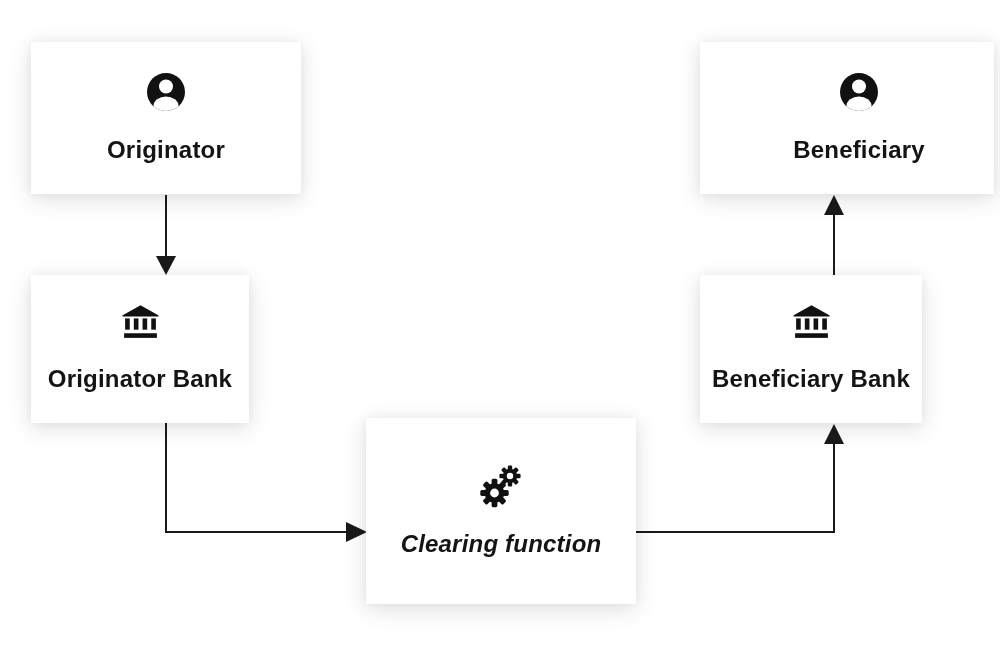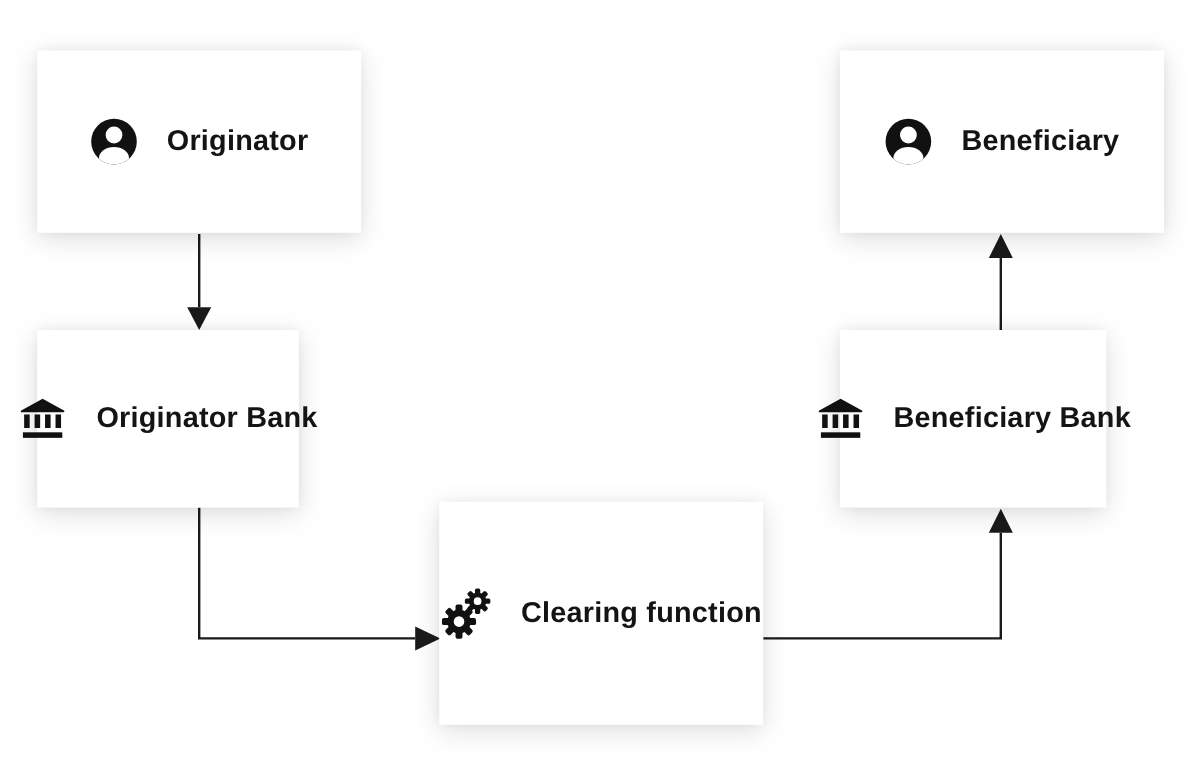--- a/index.html
+++ b/index.html
@@ -14,38 +14,38 @@
   .edges {
     position: absolute;
     inset: 0;
     z-index: 1;
   }
   .node {
     position: absolute;
     background: #ffffff;
     box-shadow: 0 5px 22px rgba(0,0,0,0.13), 0 0 8px rgba(0,0,0,0.05);
     display: flex;
-    flex-direction: row;
+    flex-direction: column;
     align-items: center;
     justify-content: center;
     gap: 24px;
     z-index: 2;
   }
   .node .icon { display: block; line-height: 0; }
   .node .icon svg { display: block; }
   .label {
     font-weight: 700;
     font-size: 24px;
     line-height: 1.2;
     color: #141414;
     text-align: center;
     letter-spacing: 0.2px;
     white-space: nowrap;
   }
-  .label .line { display: block; }
+  .label .line { display: block; font-style: italic; }
 </style>
 </head>
 <body>
 
 <div class="canvas">
 
   <svg class="edges" width="1000" height="648" viewBox="0 0 1000 648">
     <g stroke="#1a1a1a" stroke-width="2" fill="none">
       <path d="M166,195 L166,256"></path>
       <path d="M166,423 L166,532 L346,532"></path>
@@ -175,21 +175,21 @@
           <rect x="13.5" y="13" width="4.5" height="11"></rect>
           <rect x="22" y="13" width="4.5" height="11"></rect>
           <rect x="30.5" y="13" width="4.5" height="11"></rect>
           <rect x="4" y="27.5" width="32" height="4.5"></rect>
         </g>
       </svg>
     </span>
     <span class="label">Beneficiary Bank</span>
   </div>
 
-  <div class="node" style="left:700px; top:42px; width:270px; height:152px;">
+  <div class="node" style="left:700px; top:42px; width:270px; height:152px;padding-left:24px;">
     <span class="icon">
       <svg width="40" height="40" viewBox="0 0 40 40">
         <defs>
             <clipPath id="pc2">
               <circle cx="20" cy="20" r="19"></circle>
             </clipPath>
           </defs>
         <circle cx="20" cy="20" r="19" fill="#111111"></circle>
         <g clip-path="url(#pc2)">
           <circle cx="20" cy="14.5" r="7" fill="#ffffff"></circle>

